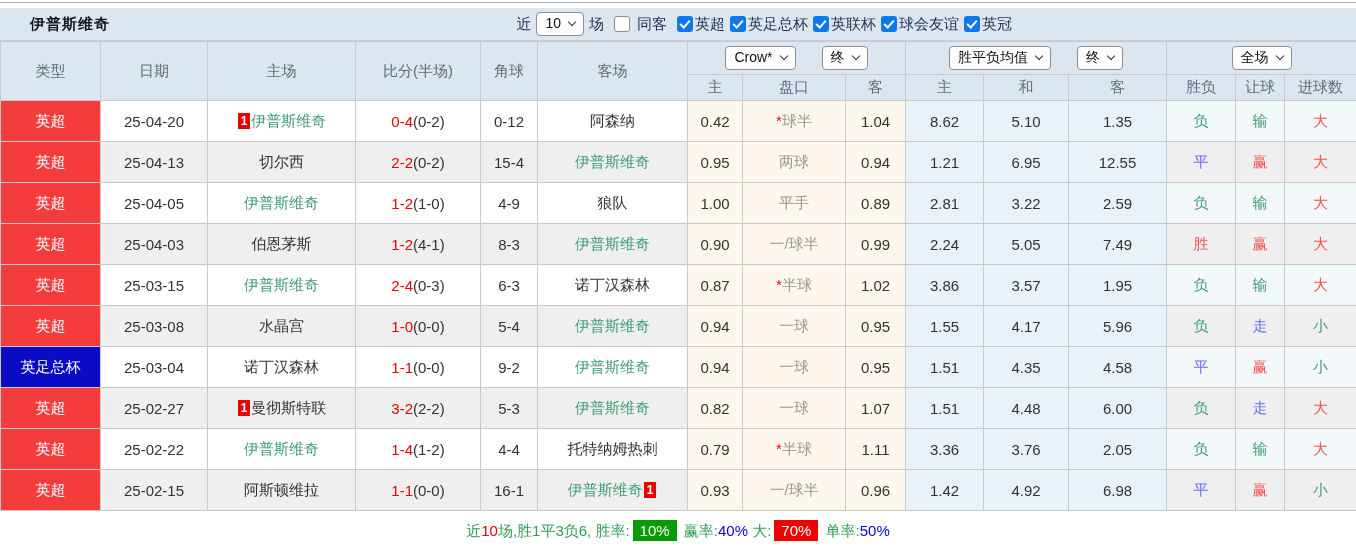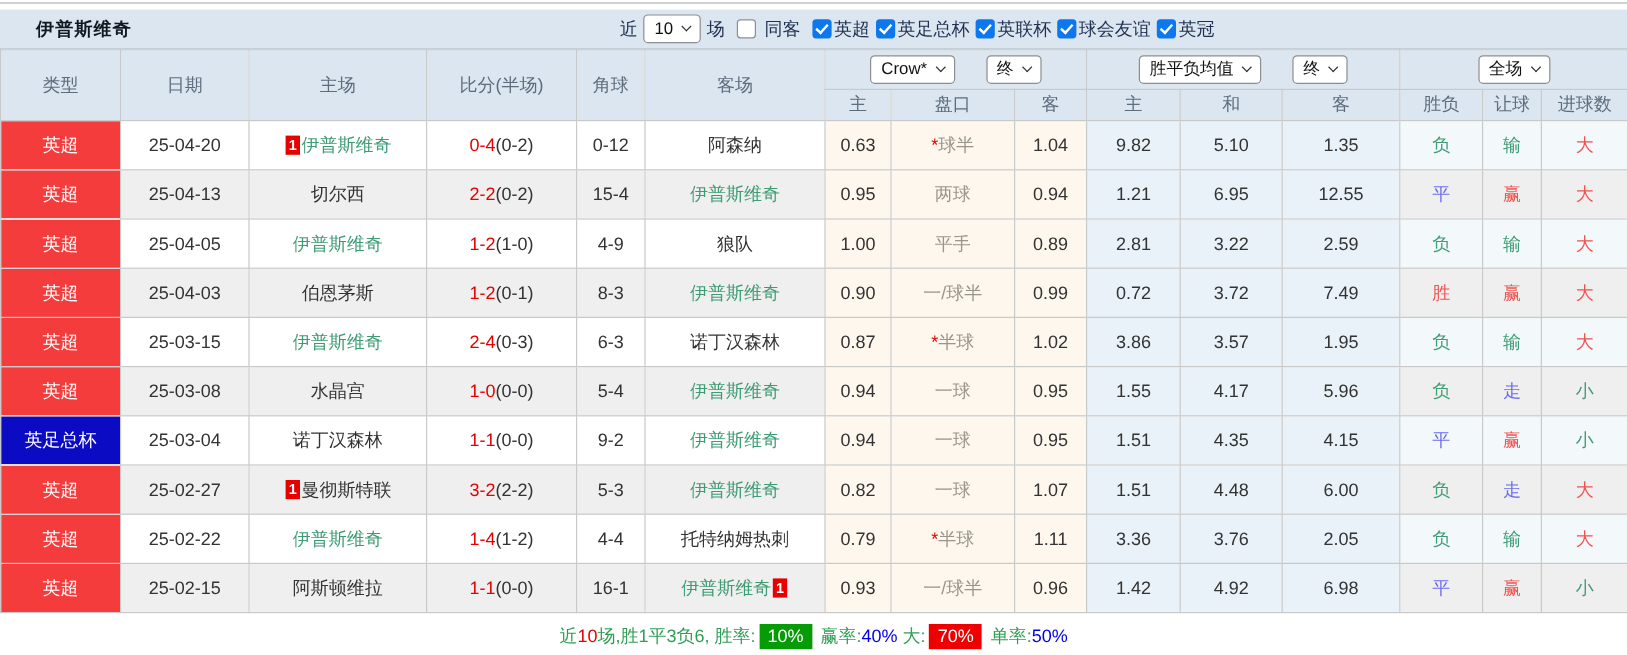--- a/index.html
+++ b/index.html
@@ -187,24 +187,24 @@
     </tr>
   </thead>
   <tbody id="rows">
       <tr>
         <td class="league red">英超</td>
         <td>25-04-20</td>
         <td><span class="badge1">1</span><span class="teamname subject">伊普斯维奇</span></td>
         <td><span class="sc">0-4</span><span class="half">(0-2)</span></td>
         <td>0-12</td>
         <td><span class="teamname">阿森纳</span></td>
-        <td class="cream">0.63</td>
+        <td class="cream">0.42</td>
         <td class="cream"><span class="star">*</span><span class="hand">球半</span></td>
         <td class="cream">1.04</td>
-        <td class="bluecol">9.82</td>
+        <td class="bluecol">8.62</td>
         <td class="bluecol">5.10</td>
         <td class="bluecol">1.35</td>
         <td class="res c-green">负</td>
         <td class="res c-green">输</td>
         <td class="res c-red">大</td>
       </tr>
       <tr>
         <td class="league red">英超</td>
         <td>25-04-13</td>
         <td><span class="teamname">切尔西</span></td>
@@ -235,28 +235,28 @@
         <td class="bluecol">3.22</td>
         <td class="bluecol">2.59</td>
         <td class="res c-green">负</td>
         <td class="res c-green">输</td>
         <td class="res c-red">大</td>
       </tr>
       <tr>
         <td class="league red">英超</td>
         <td>25-04-03</td>
         <td><span class="teamname">伯恩茅斯</span></td>
-        <td><span class="sc">1-2</span><span class="half">(0-1)</span></td>
+        <td><span class="sc">1-2</span><span class="half">(4-1)</span></td>
         <td>8-3</td>
         <td><span class="teamname subject">伊普斯维奇</span></td>
         <td class="cream">0.90</td>
         <td class="cream"><span class="hand">一/球半</span></td>
         <td class="cream">0.99</td>
-        <td class="bluecol">0.72</td>
-        <td class="bluecol">3.72</td>
+        <td class="bluecol">2.24</td>
+        <td class="bluecol">5.05</td>
         <td class="bluecol">7.49</td>
         <td class="res c-red">胜</td>
         <td class="res c-red">赢</td>
         <td class="res c-red">大</td>
       </tr>
       <tr>
         <td class="league red">英超</td>
         <td>25-03-15</td>
         <td><span class="teamname subject">伊普斯维奇</span></td>
         <td><span class="sc">2-4</span><span class="half">(0-3)</span></td>
@@ -294,21 +294,21 @@
         <td>25-03-04</td>
         <td><span class="teamname">诺丁汉森林</span></td>
         <td><span class="sc">1-1</span><span class="half">(0-0)</span></td>
         <td>9-2</td>
         <td><span class="teamname subject">伊普斯维奇</span></td>
         <td class="cream">0.94</td>
         <td class="cream"><span class="hand">一球</span></td>
         <td class="cream">0.95</td>
         <td class="bluecol">1.51</td>
         <td class="bluecol">4.35</td>
-        <td class="bluecol">4.15</td>
+        <td class="bluecol">4.58</td>
         <td class="res c-blue">平</td>
         <td class="res c-red">赢</td>
         <td class="res c-green">小</td>
       </tr>
       <tr>
         <td class="league red">英超</td>
         <td>25-02-27</td>
         <td><span class="badge1">1</span><span class="teamname">曼彻斯特联</span></td>
         <td><span class="sc">3-2</span><span class="half">(2-2)</span></td>
         <td>5-3</td>

